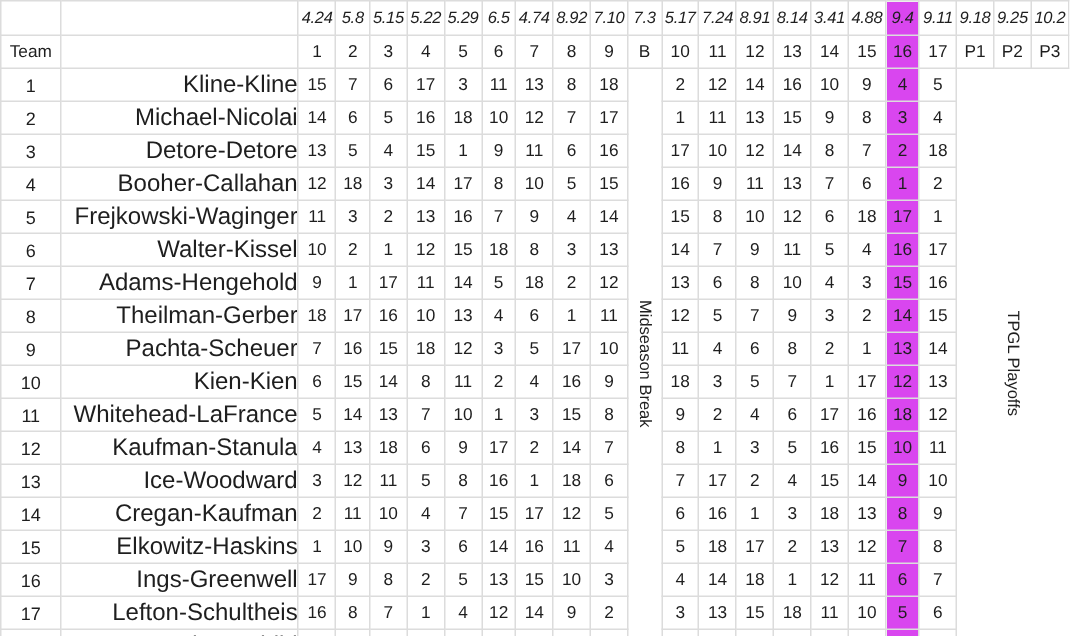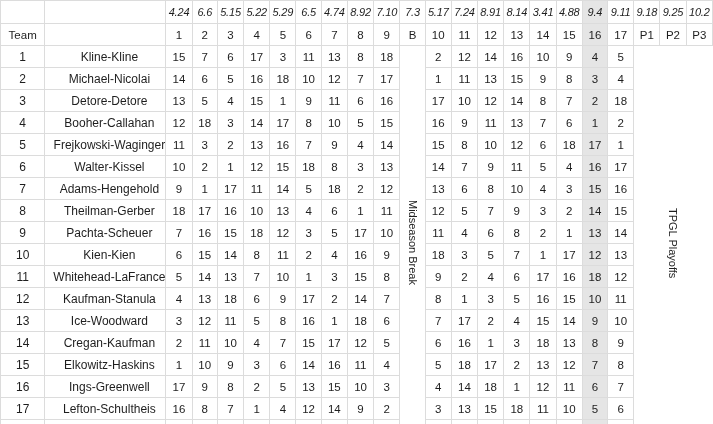--- a/index.html
+++ b/index.html
@@ -12,43 +12,43 @@
     border:1px solid #dcdcdc;padding:0;height:21px;
     text-align:center;vertical-align:middle;
     font-weight:400;font-size:11.5px;color:#1e1e1e;
     overflow:hidden;white-space:nowrap;
   }
   thead tr:first-child th{height:22px;font-size:11px;letter-spacing:-0.2px;}
   thead tr:last-child th{font-size:11.5px;}
   .c-rank{width:46px;}
   .c-name{width:120px;}
   .c-date{width:26px;font-style:italic;}
-  td.name{text-align:center;padding-left:8px;font-size:12px;}
+  td.name{text-align:right;padding-left:8px;font-size:16px;}
   td.rank{font-size:12px;}
-  .hl{background:#e5e5e5;}
+  .hl{background:#d946ef;}
   td.break-cell{
     border-top:1px solid #dcdcdc;border-bottom:1px solid #dcdcdc;
     border-left:1px solid #dcdcdc;border-right:1px solid #dcdcdc;
   }
   td.playoffs-cell{border:none;}
   .vtext{
     writing-mode:vertical-rl;text-orientation:mixed;
     font-size:11px;color:#1e1e1e;white-space:nowrap;display:inline-block;
   }
 </style>
 </head>
 <body>
 
 <table>
   <thead>
       <tr>
         <th class="c-rank"></th>
         <th class="c-name"></th>
         <th class="c-date">4.24</th>
-        <th class="c-date">6.6</th>
+        <th class="c-date">5.8</th>
         <th class="c-date">5.15</th>
         <th class="c-date">5.22</th>
         <th class="c-date">5.29</th>
         <th class="c-date">6.5</th>
         <th class="c-date">4.74</th>
         <th class="c-date">8.92</th>
         <th class="c-date">7.10</th>
         <th class="c-date">7.3</th>
         <th class="c-date">5.17</th>
         <th class="c-date">7.24</th>

